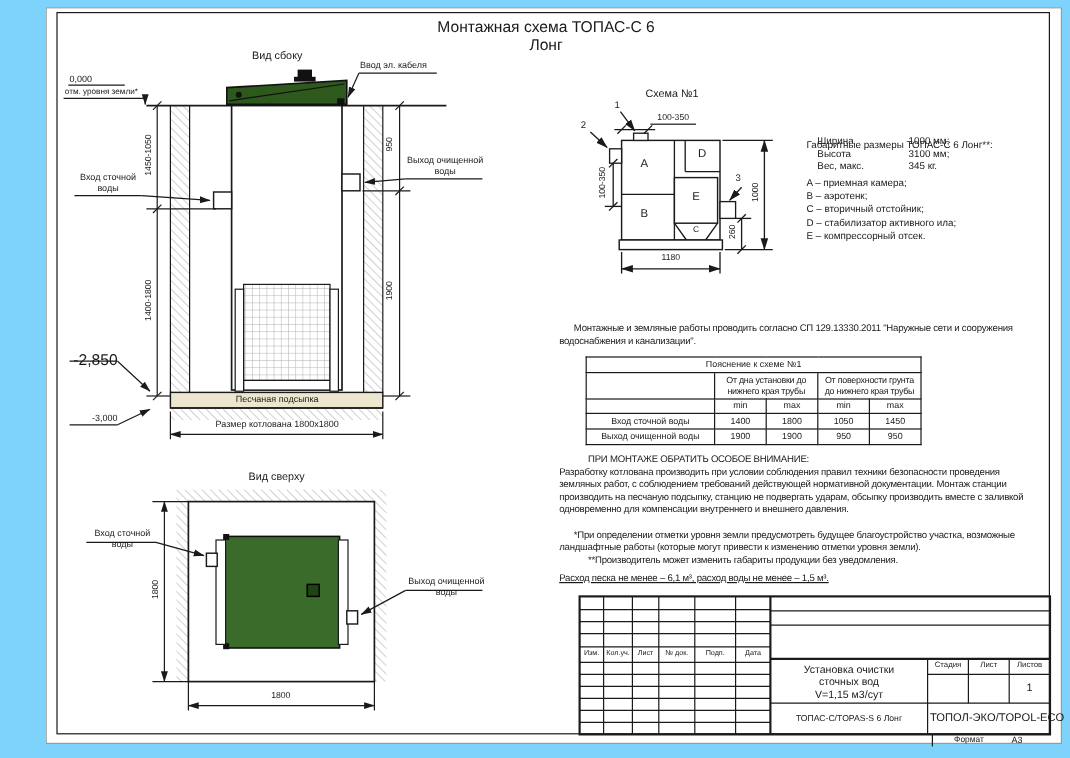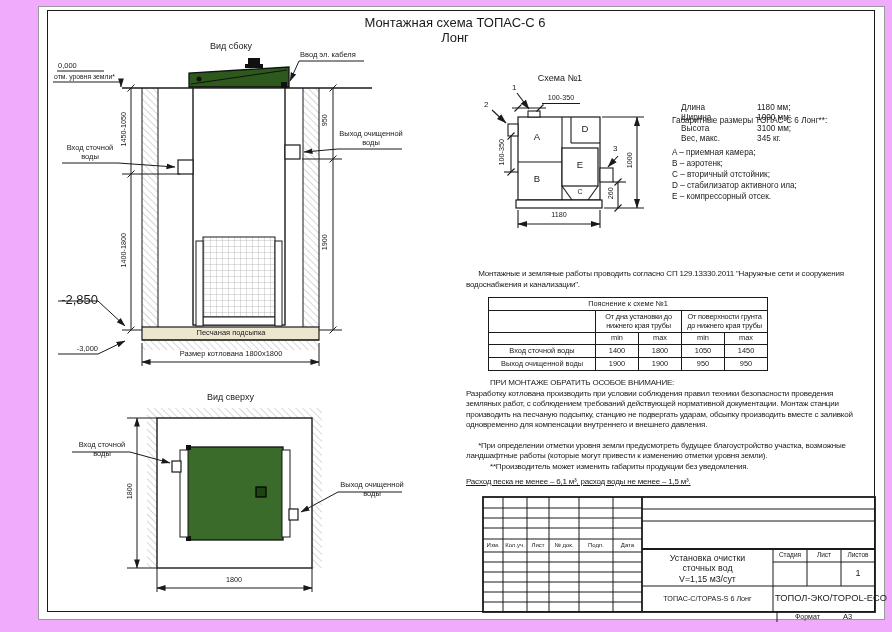--- a/index.html
+++ b/index.html
@@ -1,16 +1,16 @@
 <!DOCTYPE html>
 <html><head>
 <meta charset="utf-8">
 <style>
   html,body{margin:0;padding:0;background:#ffffff;}
-  .stage{position:relative;width:892px;height:632px;background:#f0abfc;overflow:hidden;
+  .stage{position:relative;width:892px;height:632px;background:#7dd3fc;overflow:hidden;
          font-family:"Liberation Sans",sans-serif;}
   .paper{position:absolute;left:38px;top:6px;width:847px;height:614px;
          border:1px solid #9a9a9a;box-sizing:border-box;background:#ffffff;}
   .frame{position:absolute;left:47px;top:10px;width:828px;height:602px;
          border:1.6px solid #1a1a1a;box-sizing:border-box;}
   svg.lines{position:absolute;left:0;top:0;z-index:1;}
   .t{position:absolute;z-index:2;color:#1a1a1a;white-space:pre;line-height:1.18;
      font-family:"Liberation Sans",sans-serif;}
   .c{text-align:center;}
   .r{text-align:right;}
@@ -234,23 +234,20 @@
   <div class="t c rot" style="left:600px;top:156px;width:60px;font-size:7.2px;">1000</div>
   <div class="t c rot" style="left:581px;top:189px;width:60px;font-size:7.2px;">260</div>
   <div class="t c" style="left:529px;top:211px;width:60px;font-size:7.2px;">1180</div>
   <div class="t c" style="left:527px;top:131px;width:20px;font-size:9.5px;">A</div>
   <div class="t c" style="left:527px;top:173px;width:20px;font-size:9.5px;">B</div>
   <div class="t c" style="left:575px;top:123px;width:20px;font-size:9.5px;">D</div>
   <div class="t c" style="left:570px;top:159px;width:20px;font-size:9.5px;">E</div>
   <div class="t c" style="left:571px;top:188px;width:18px;font-size:7px;">C</div>
 
   <div class="t" style="left:672px;top:76px;font-size:8.2px;margin-top:40px;">Габаритные размеры ТОПАС-С 6 Лонг**:</div>
-  <div class="t" style="left:672px;top:93px;font-size:8.2px;">
-    <span style="display:inline-block;width:76px;">Длина</span><span>1180 мм;</span>
-  </div>
   <div class="t" style="left:672px;top:103.5px;font-size:8.2px;">
     <span style="display:inline-block;width:76px;">Ширина</span><span>1000 мм;</span>
   </div>
   <div class="t" style="left:672px;top:114px;font-size:8.2px;">
     <span style="display:inline-block;width:76px;">Высота</span><span>3100 мм;</span>
   </div>
   <div class="t" style="left:672px;top:124.5px;font-size:8.2px;">
     <span style="display:inline-block;width:76px;">Вес, макс.</span><span>345 кг.</span>
   </div>
   <div class="t" style="left:672px;top:148px;font-size:8.2px;">A – приемная камера;</div>

